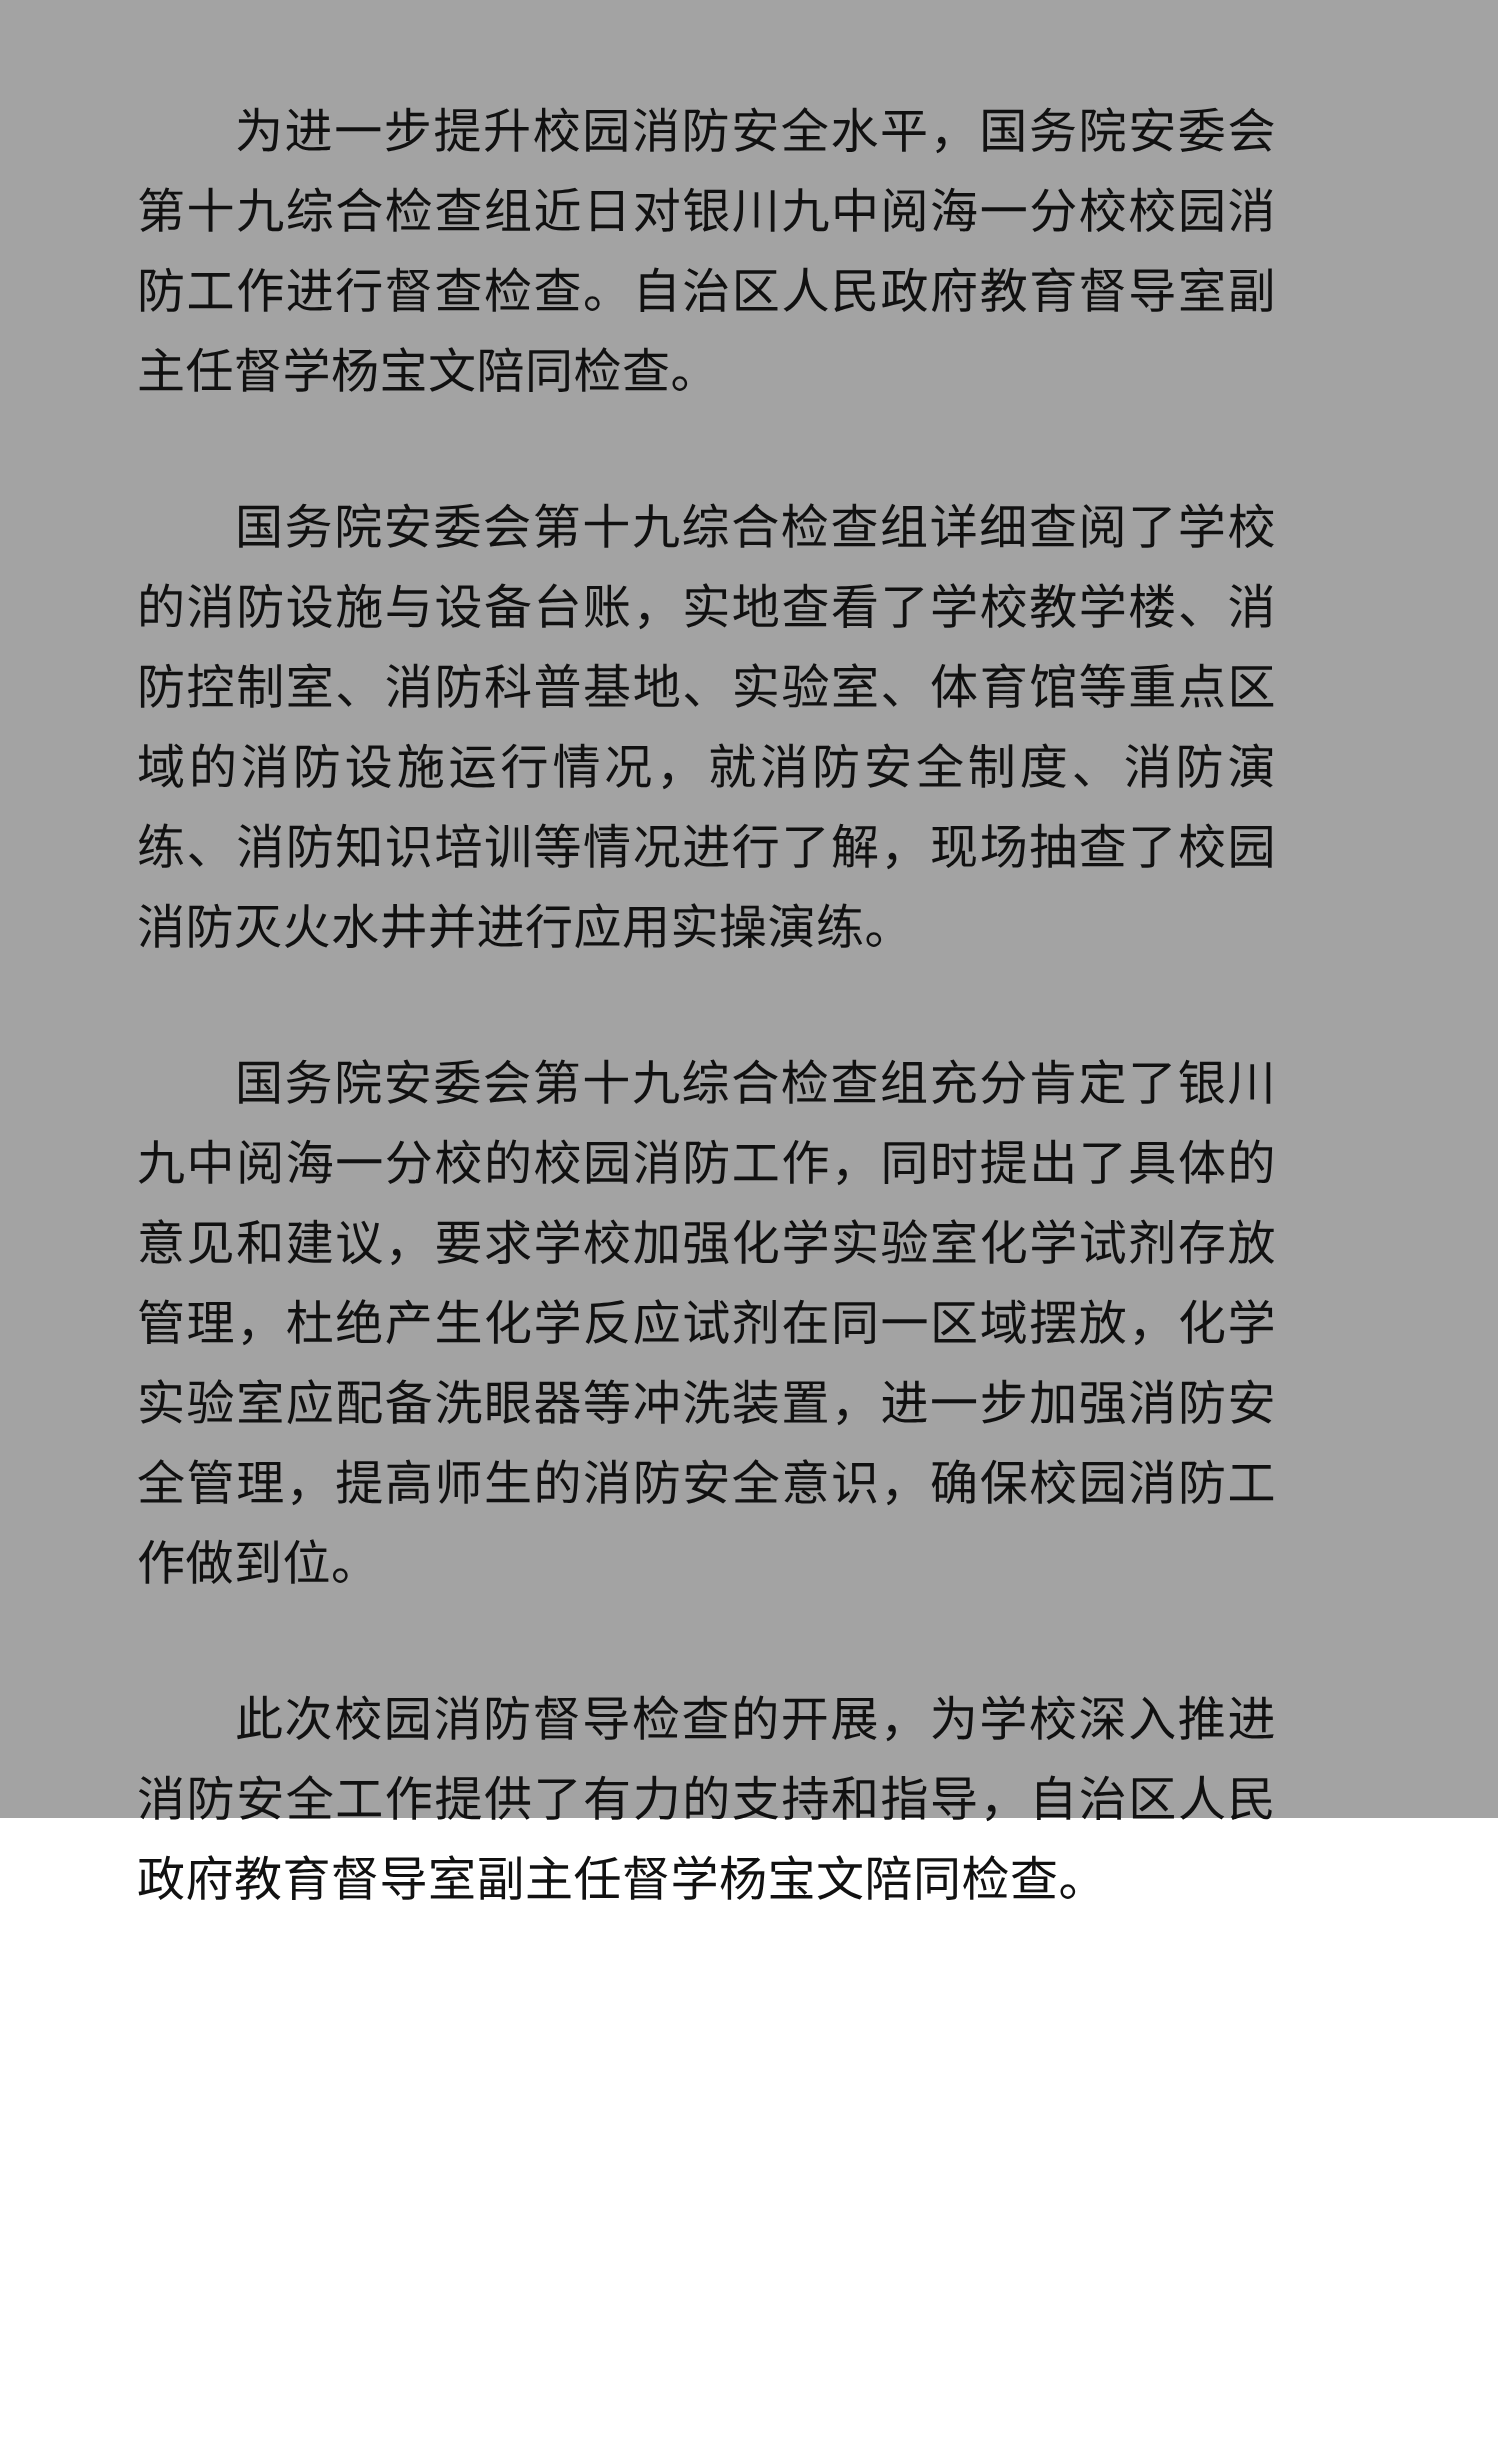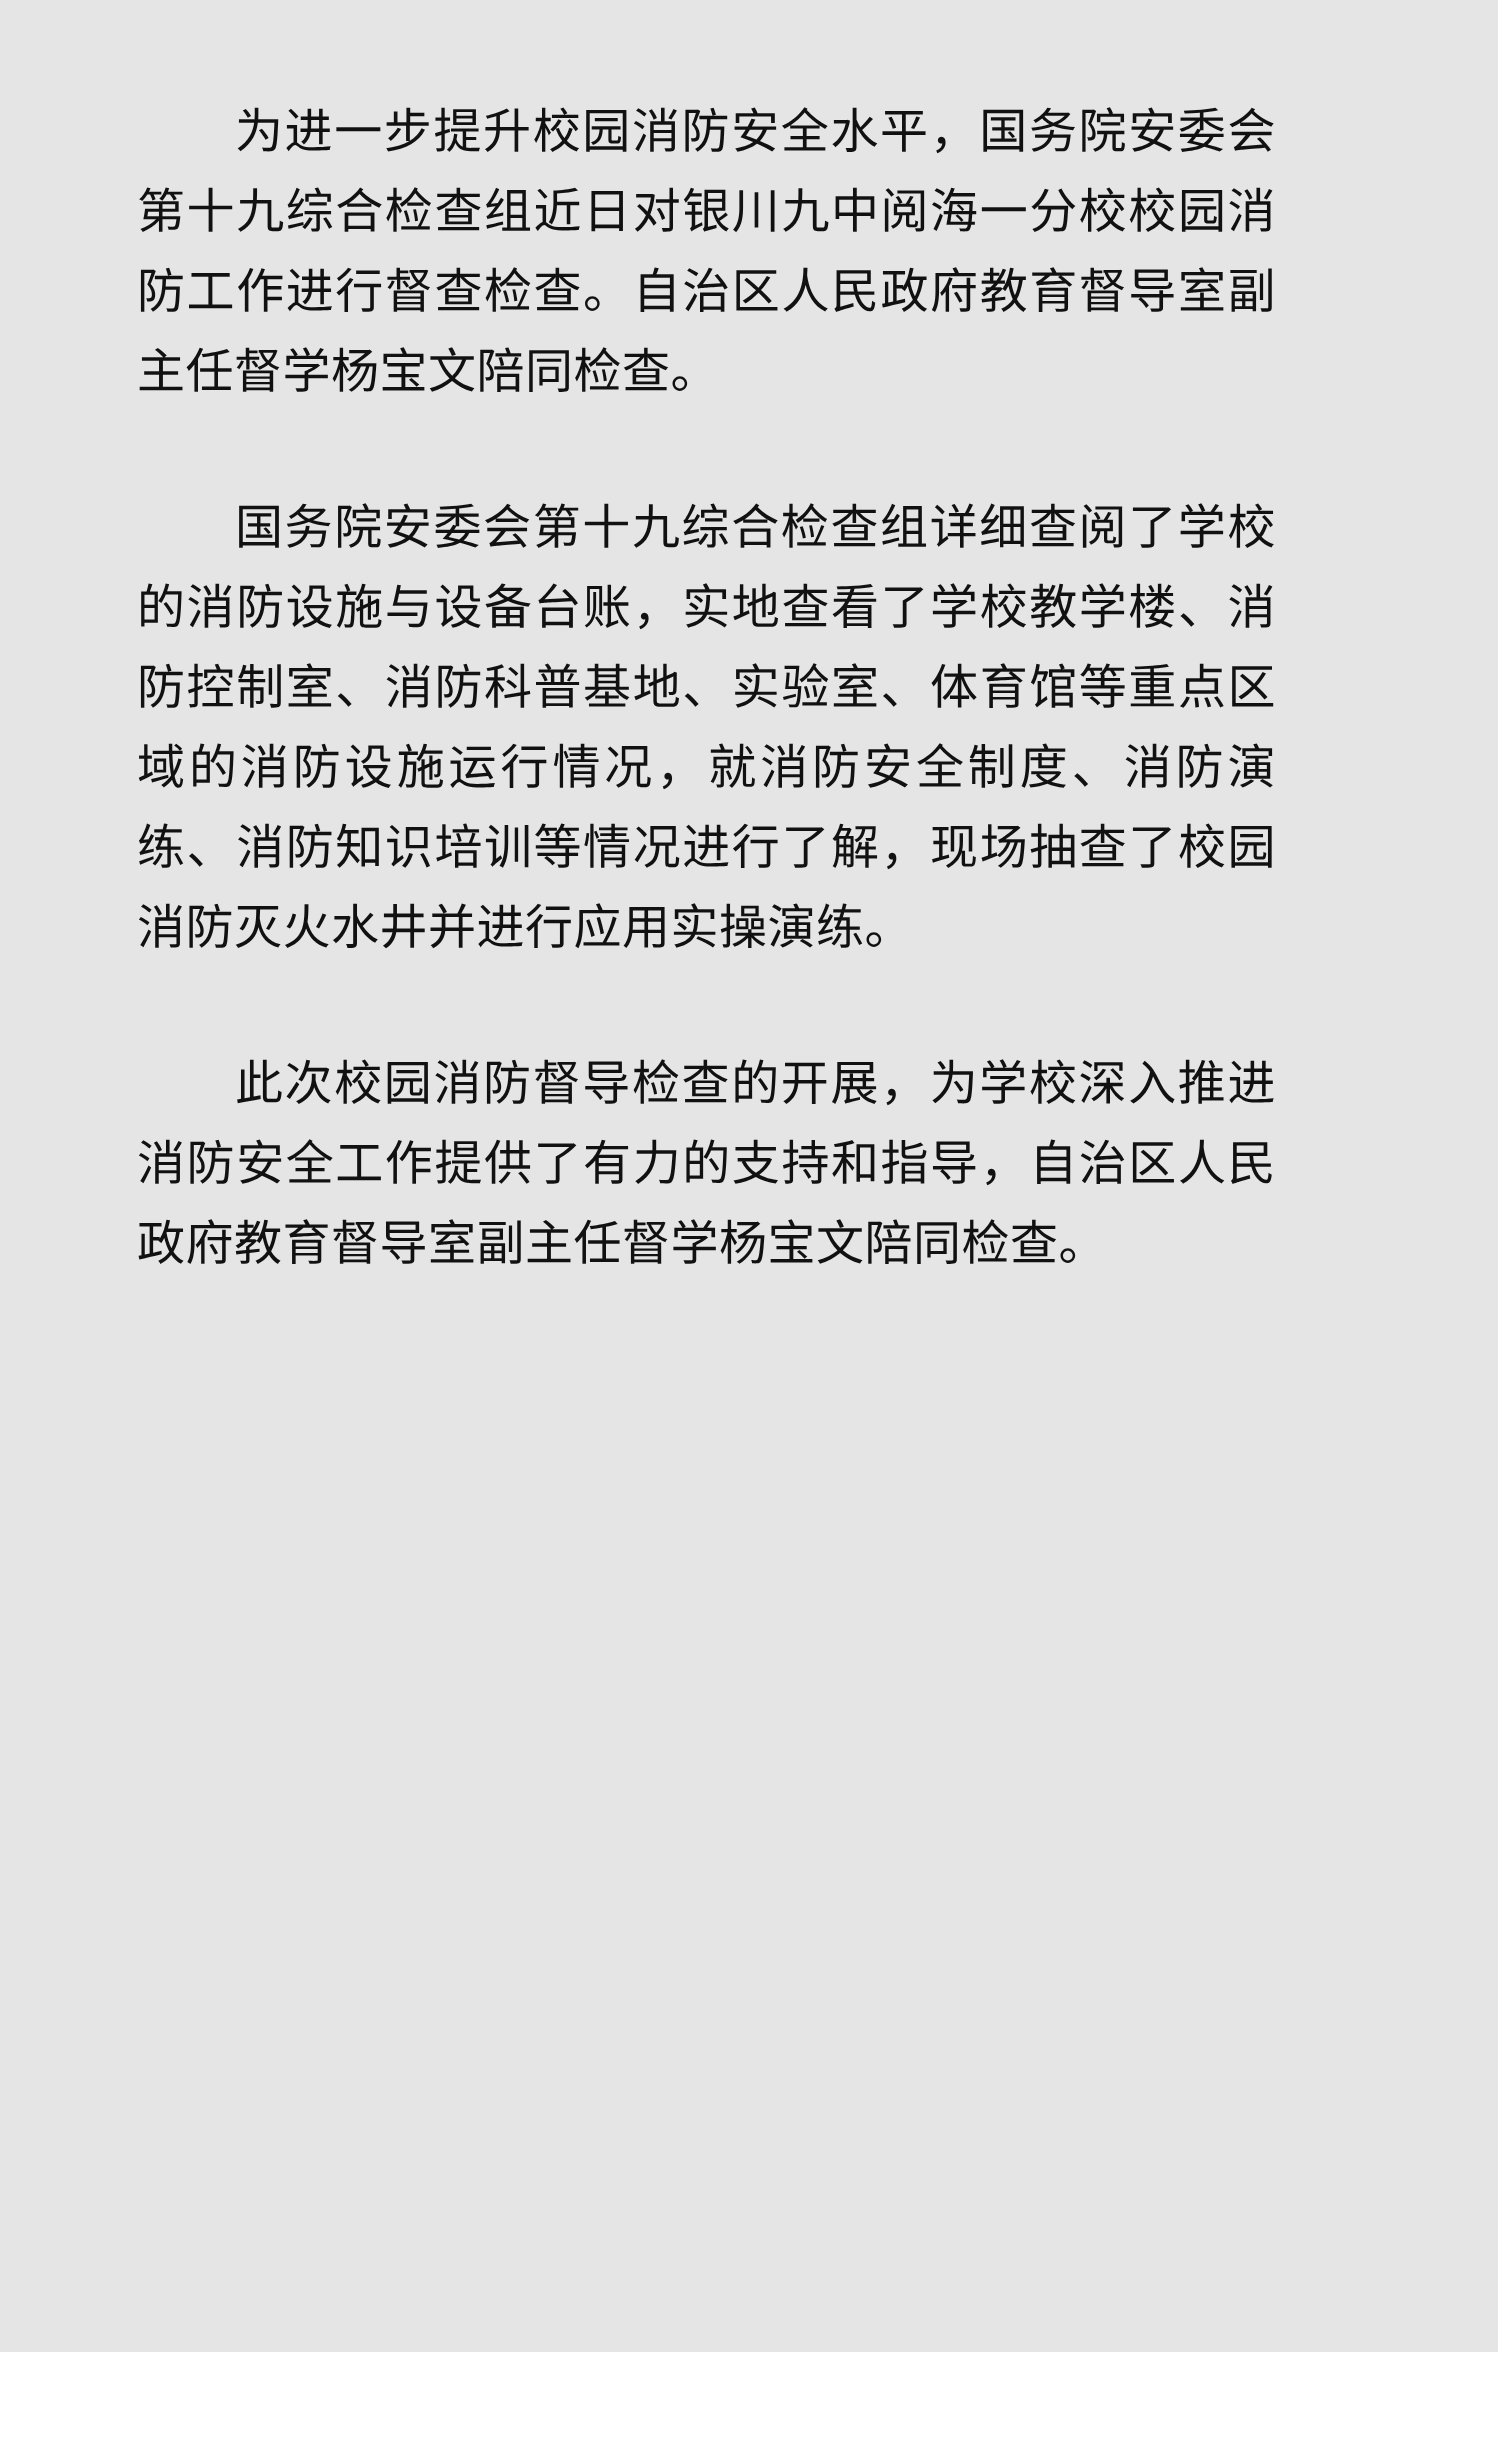--- a/index.html
+++ b/index.html
@@ -12,22 +12,22 @@
     width: 1499px;
     height: 2462px;
     overflow: hidden;
     font-family: "DejaVu Sans", "Liberation Sans", sans-serif;
     color: #000000;
     -webkit-font-smoothing: antialiased;
   }
   .page {
     position: relative;
     width: 1499px;
-    height: 2352px;
-    background: #e5e5e5;
+    height: 1818px;
+    background: #a3a3a3;
     box-sizing: border-box;
   }
   .doc-body {
     position: absolute;
     left: 137px;
     top: 91px;
     width: 1139px;
   }
   .para {
     font-size: 48px;
@@ -47,16 +47,17 @@
     margin-bottom: 0;
   }
 </style>
 </head>
 <body>
 
 <div class="page">
   <div class="doc-body">
     <p class="para">为进一步提升校园消防安全水平，国务院安委会第十九综合检查组近日对银川九中阅海一分校校园消防工作进行督查检查。自治区人民政府教育督导室副主任督学杨宝文陪同检查。</p>
     <p class="para">国务院安委会第十九综合检查组详细查阅了学校的消防设施与设备台账，实地查看了学校教学楼、消防控制室、消防科普基地、实验室、体育馆等重点区域的消防设施运行情况，就消防安全制度、消防演练、消防知识培训等情况进行了解，现场抽查了校园消防灭火水井并进行应用实操演练。</p>
+    <p class="para">国务院安委会第十九综合检查组充分肯定了银川九中阅海一分校的校园消防工作，同时提出了具体的意见和建议，要求学校加强化学实验室化学试剂存放管理，杜绝产生化学反应试剂在同一区域摆放，化学实验室应配备洗眼器等冲洗装置，进一步加强消防安全管理，提高师生的消防安全意识，确保校园消防工作做到位。</p>
     <p class="para">此次校园消防督导检查的开展，为学校深入推进消防安全工作提供了有力的支持和指导，自治区人民政府教育督导室副主任督学杨宝文陪同检查。</p>
   </div>
 </div>
 
 
 </body></html>

